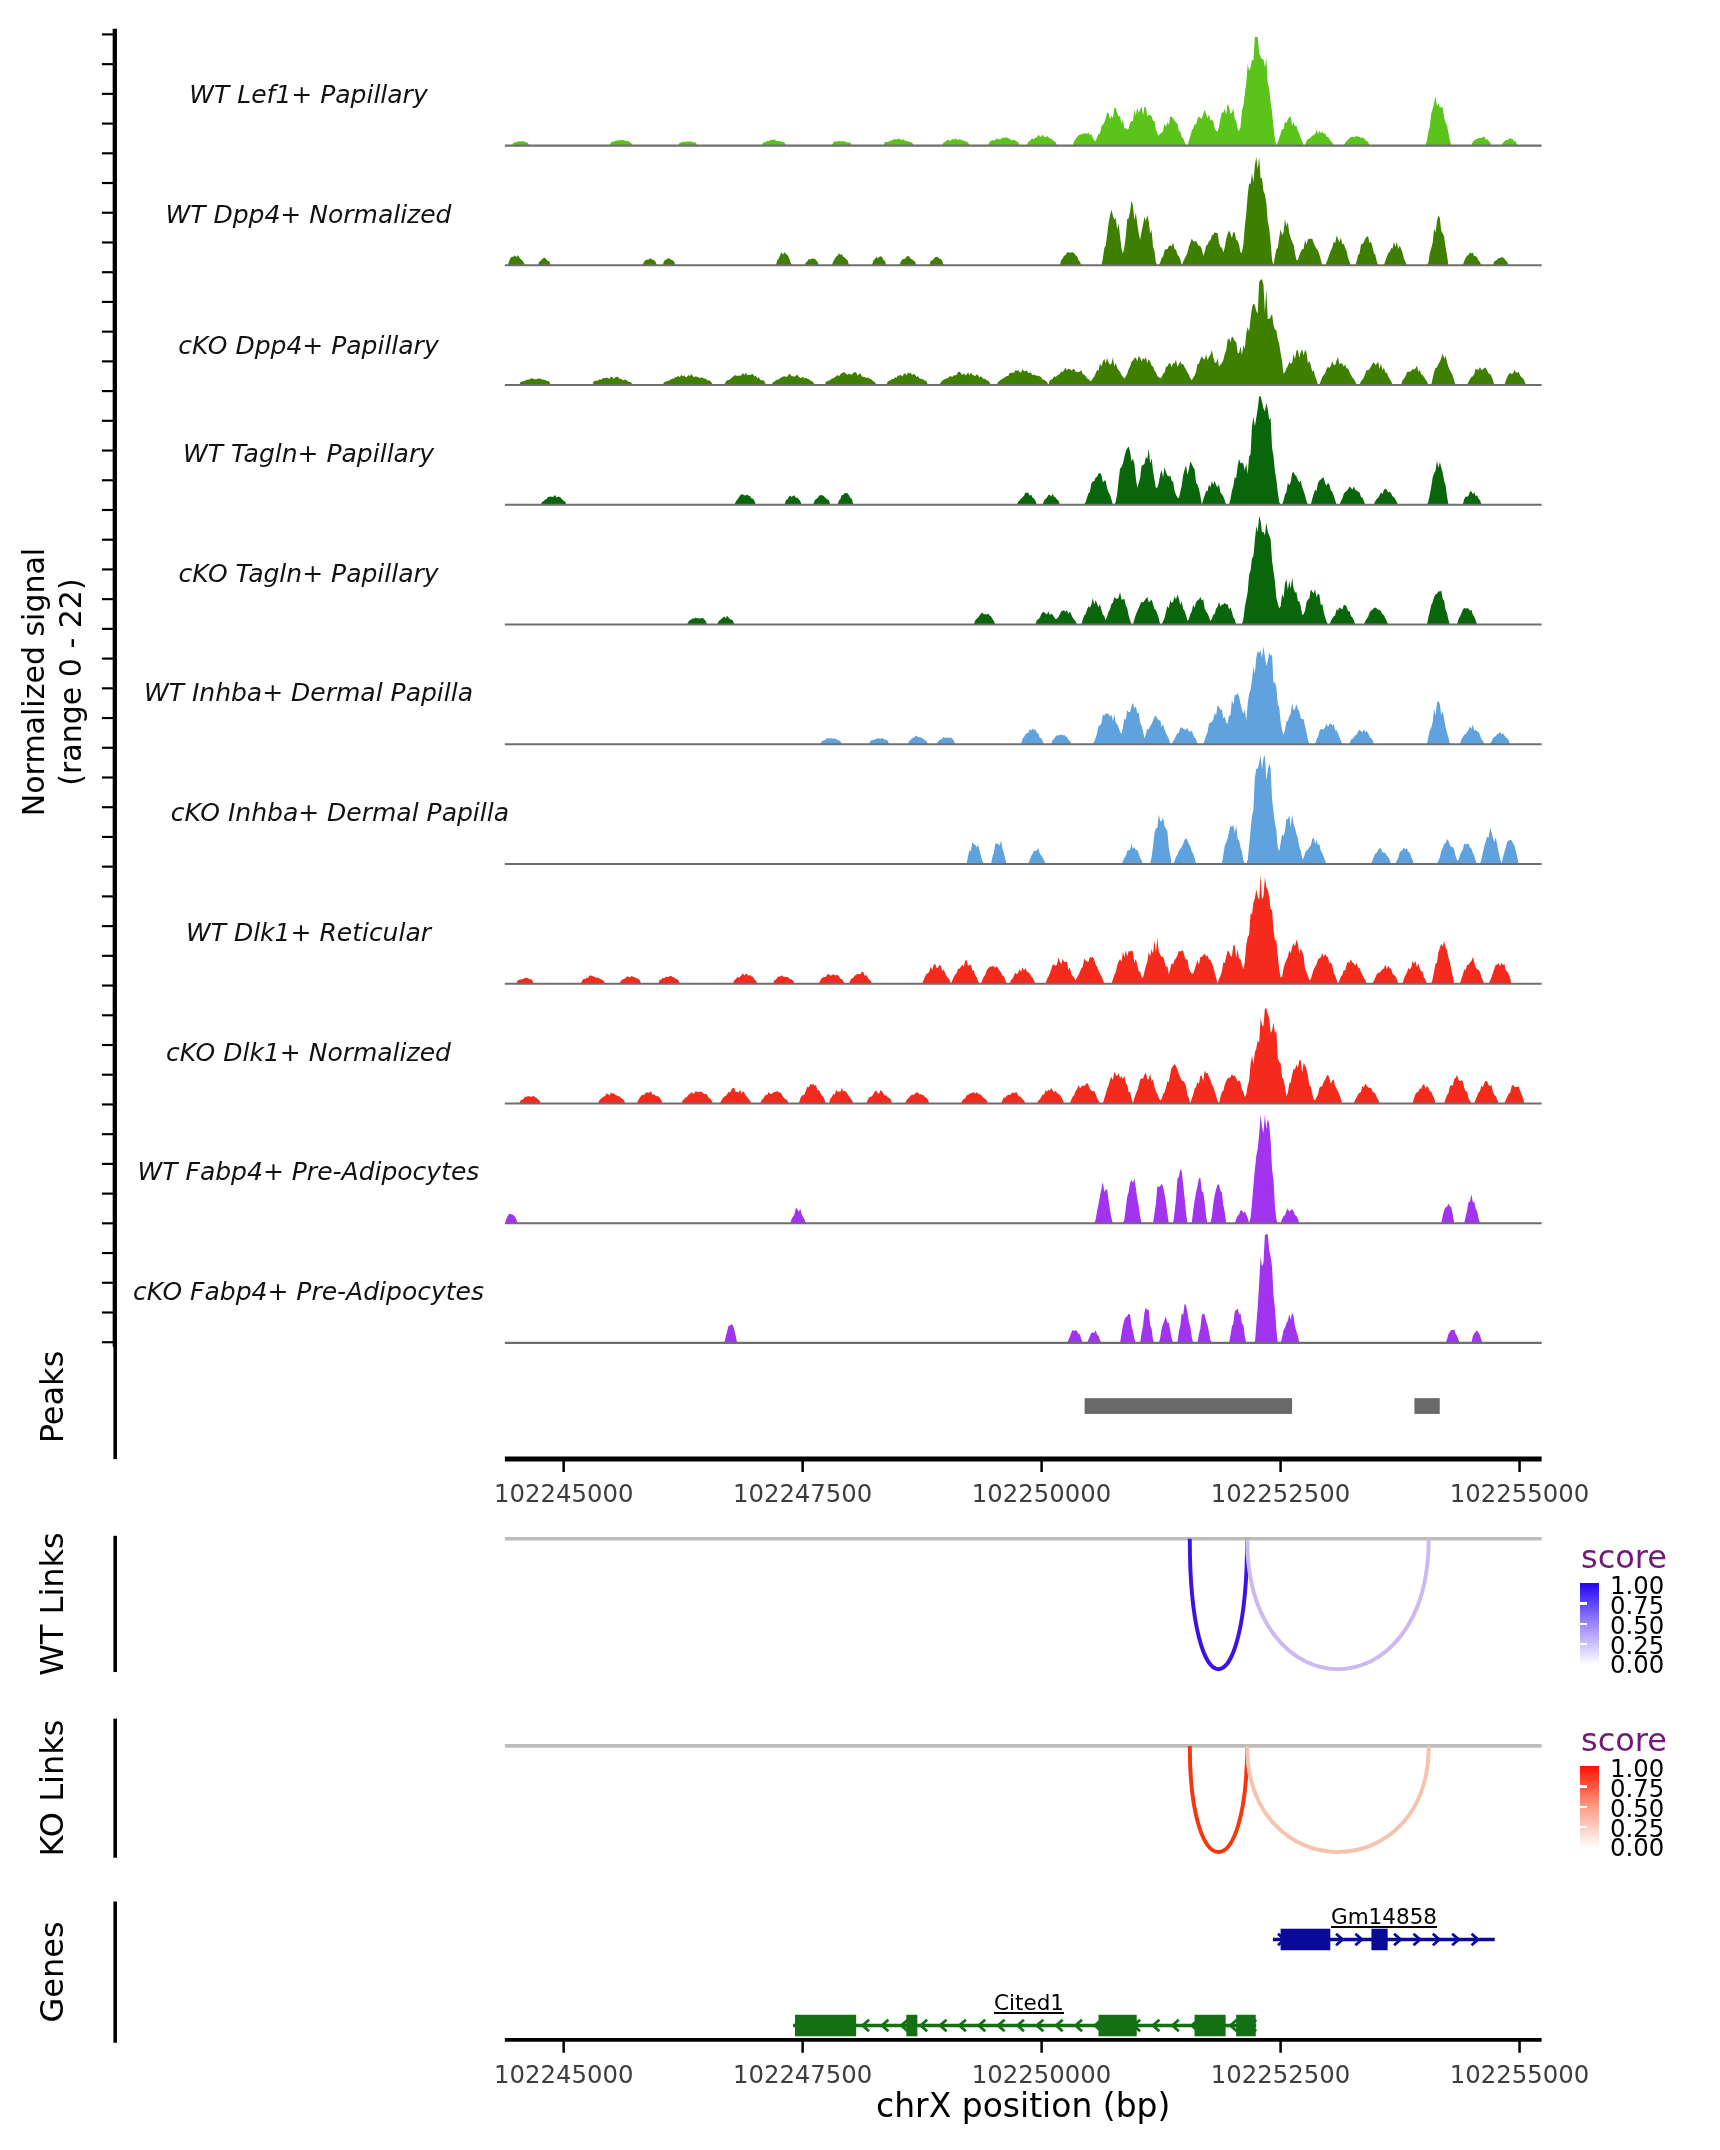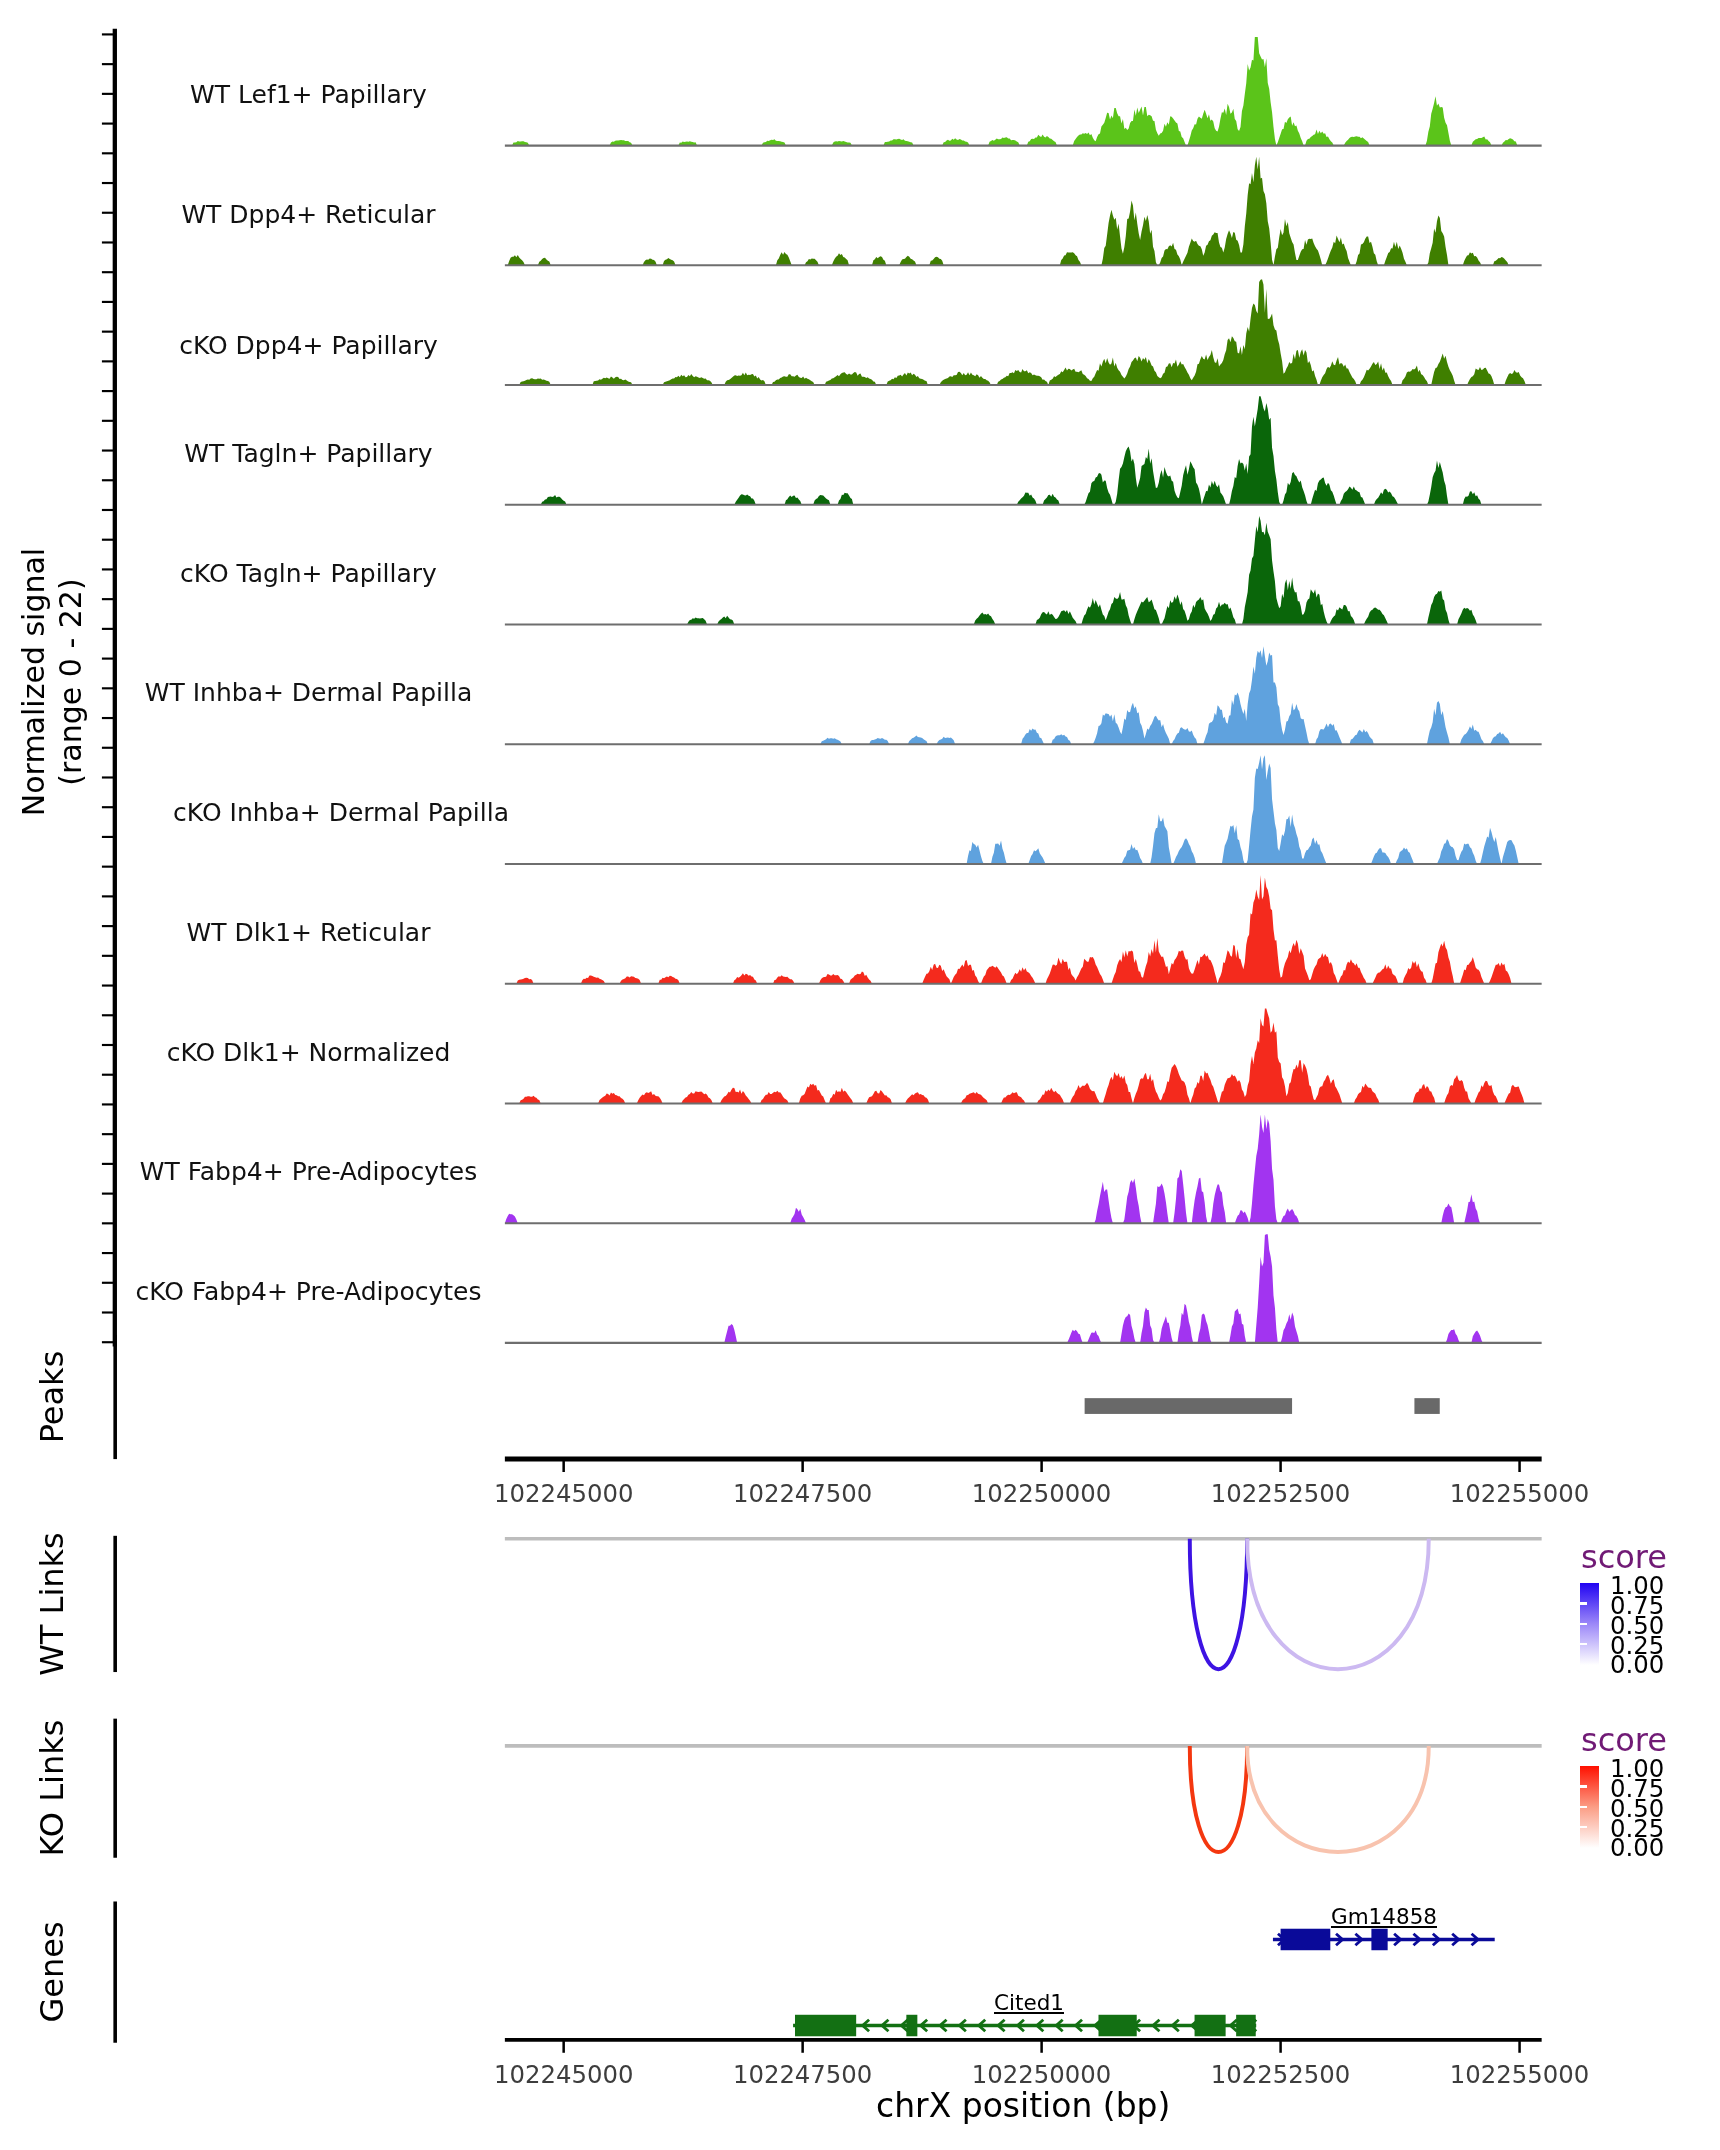--- a/index.html
+++ b/index.html
@@ -1,20 +1,20 @@
 <!DOCTYPE html>
 <html style="font-size:11.5px"><head>
 <meta charset="utf-8">
 <style>
   html,body{margin:0;padding:0;background:#fff;}
   #fig{position:relative;width:1721px;height:2151px;background:#fff;
        font-family:"DejaVu Sans","Liberation Sans",sans-serif;overflow:hidden;}
   svg.overlay{position:absolute;left:0;top:0;}
   .track-label{position:absolute;left:108px;width:401px;height:32px;line-height:32px;
-       text-align:center;font-size:25px;color:#111;}
+       text-align:center;font-size:25px;color:#111;font-style:italic;}
   .rot-center{position:absolute;transform:translate(-50%,-50%) rotate(-90deg);
        white-space:nowrap;text-align:center;color:#000;}
   .yaxis-title{font-size:30px;line-height:37px;}
   .sec-label{font-size:32px;}
   .legend-title{position:absolute;font-size:32px;color:#701a75;}
   .legend-bar{position:absolute;width:18.6px;height:82px;}
   .legend-bar .notch{position:absolute;left:0;width:6.5px;height:2.2px;background:#ffffff;}
   .legend-lab{position:absolute;font-size:24.4px;color:#000;line-height:26px;}
   .gene-label{position:absolute;transform:translateX(-50%);font-size:21.5px;color:#000;white-space:nowrap;text-decoration:underline;}
   .tick-text{font-size:34px;fill:#3d3d3d;}
@@ -28,21 +28,21 @@
   <div class="rot-center yaxis-title" style="left:52px;top:682px;">
     <div>Normalized signal</div>
     <div>(range 0 - 22)</div>
   </div>
   <div class="rot-center sec-label" style="left:52px;top:1397px;">Peaks</div>
   <div class="rot-center sec-label" style="left:52px;top:1604px;">WT Links</div>
   <div class="rot-center sec-label" style="left:52px;top:1788px;">KO Links</div>
   <div class="rot-center sec-label" style="left:52px;top:1972px;">Genes</div>
 
   <div class="track-label" style="top:79px;">WT Lef1+ Papillary</div>
-  <div class="track-label" style="top:199px;">WT Dpp4+ Reticular</div>
+  <div class="track-label" style="top:199px;">WT Dpp4+ Normalized</div>
   <div class="track-label" style="top:318px;margin-top:12px;">cKO Dpp4+ Papillary</div>
   <div class="track-label" style="top:438px;">WT Tagln+ Papillary</div>
   <div class="track-label" style="top:558px;">cKO Tagln+ Papillary</div>
   <div class="track-label" style="top:677px;">WT Inhba+ Dermal Papilla</div>
   <div class="track-label" style="top:797px;text-align:right;">cKO Inhba+ Dermal Papilla</div>
   <div class="track-label" style="top:917px;">WT Dlk1+ Reticular</div>
   <div class="track-label" style="top:1037px;">cKO Dlk1+ Normalized</div>
   <div class="track-label" style="top:1156px;">WT Fabp4+ Pre-Adipocytes</div>
   <div class="track-label" style="top:1276px;">cKO Fabp4+ Pre-Adipocytes</div>
 

